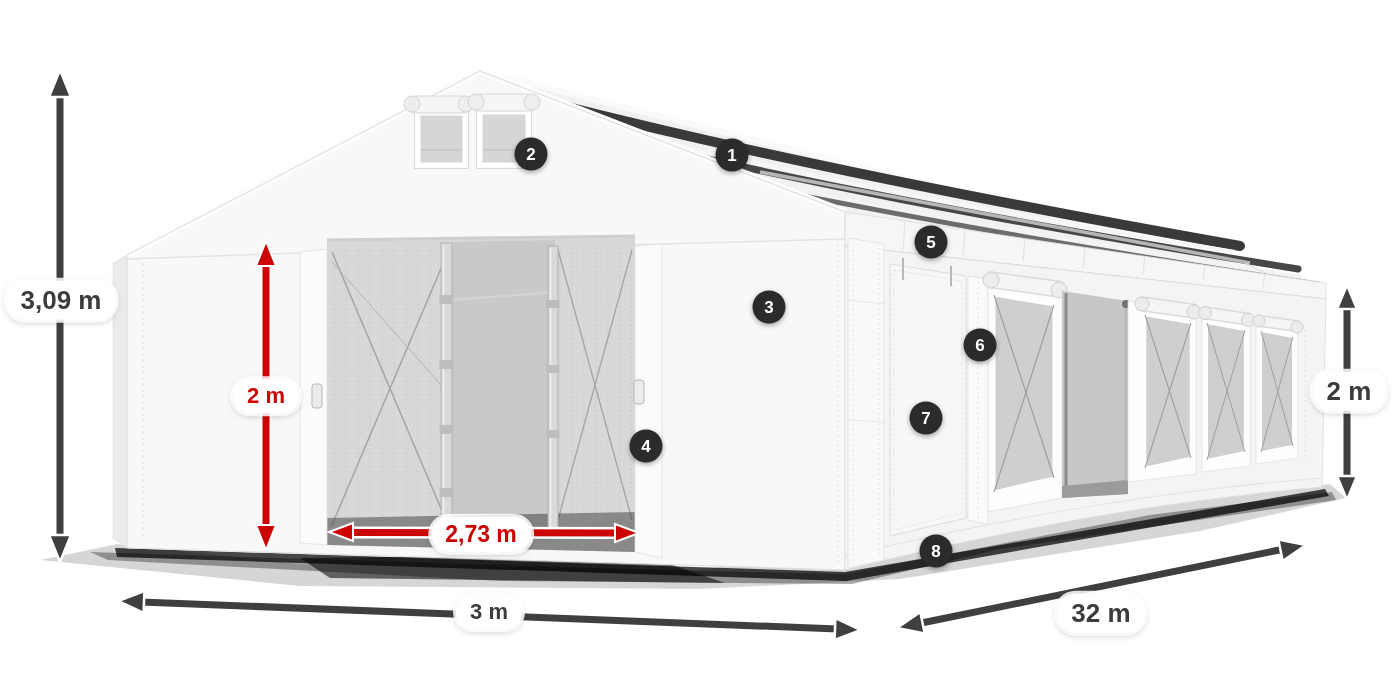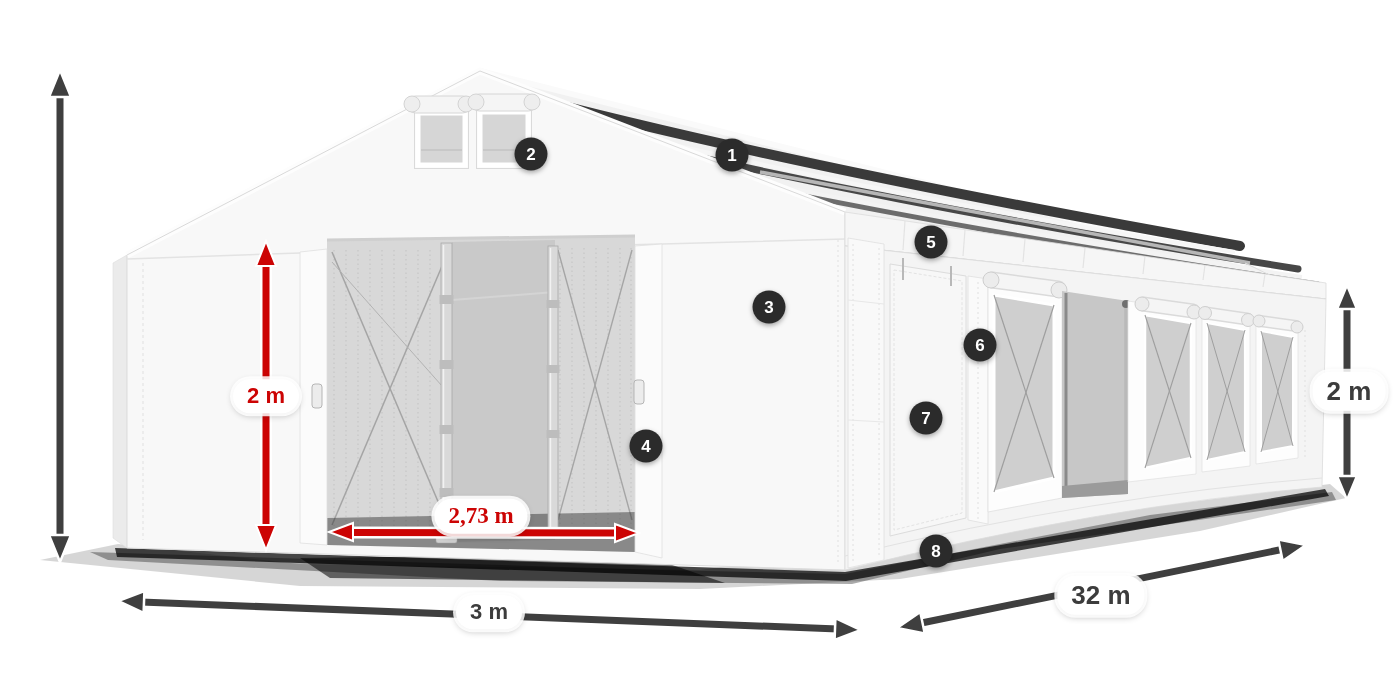--- a/index.html
+++ b/index.html
@@ -266,24 +266,25 @@
     </g>
 
     <g>
       <line x1="348" y1="532.5" x2="620" y2="533" stroke="#ffffff" stroke-width="12"></line>
       <line x1="350" y1="532.5" x2="618" y2="533" stroke="#cc0404" stroke-width="7"></line>
       <polygon points="329,532 353,523 353,541" fill="#cc0404" stroke="#ffffff" stroke-width="2"></polygon>
       <polygon points="639,533 615,524 615,542" fill="#cc0404" stroke="#ffffff" stroke-width="2"></polygon>
     </g>
   </svg>
 
+  <div class="dim-label fs26" style="left:61px;top:300px;">3,09 m</div>
   <div class="dim-label red fs22" style="left:266px;top:396px;">2 m</div>
-  <div class="dim-label red fs23" style="left:481px;top:516px;font-family:Liberation Serif, serif;">2,73 m</div>
+  <div class="dim-label red fs23" style="left:481px;top:534px;">2,73 m</div>
   <div class="dim-label fs22" style="left:489px;top:612px;">3 m</div>
-  <div class="dim-label fs26" style="left:1101px;top:595px;text-align:right;">32 m</div>
+  <div class="dim-label fs26" style="left:1101px;top:613px;text-align:right;">32 m</div>
   <div class="dim-label fs26" style="left:1349px;top:391px;">2 m</div>
 
   <div class="marker" style="left:732px;top:155px;">1</div>
   <div class="marker" style="left:531px;top:154px;">2</div>
   <div class="marker" style="left:769px;top:307px;">3</div>
   <div class="marker" style="left:646px;top:446px;">4</div>
   <div class="marker" style="left:931px;top:242px;">5</div>
   <div class="marker" style="left:980px;top:345px;">6</div>
   <div class="marker" style="left:926px;top:418px;">7</div>
   <div class="marker" style="left:936px;top:551px;">8</div>

